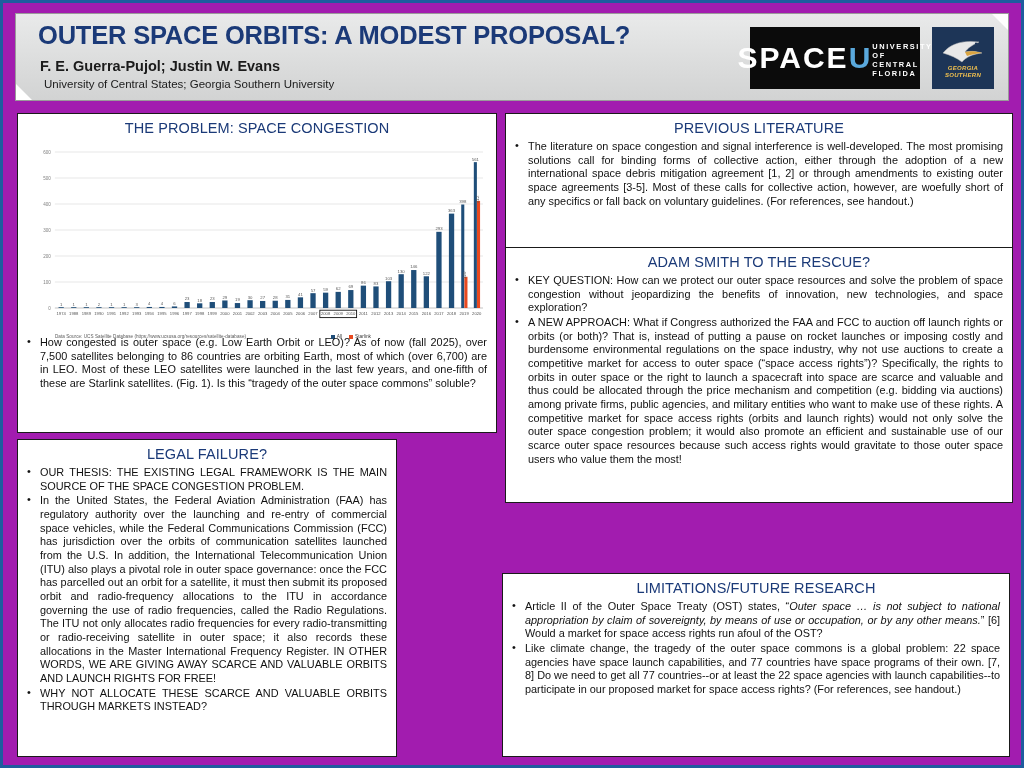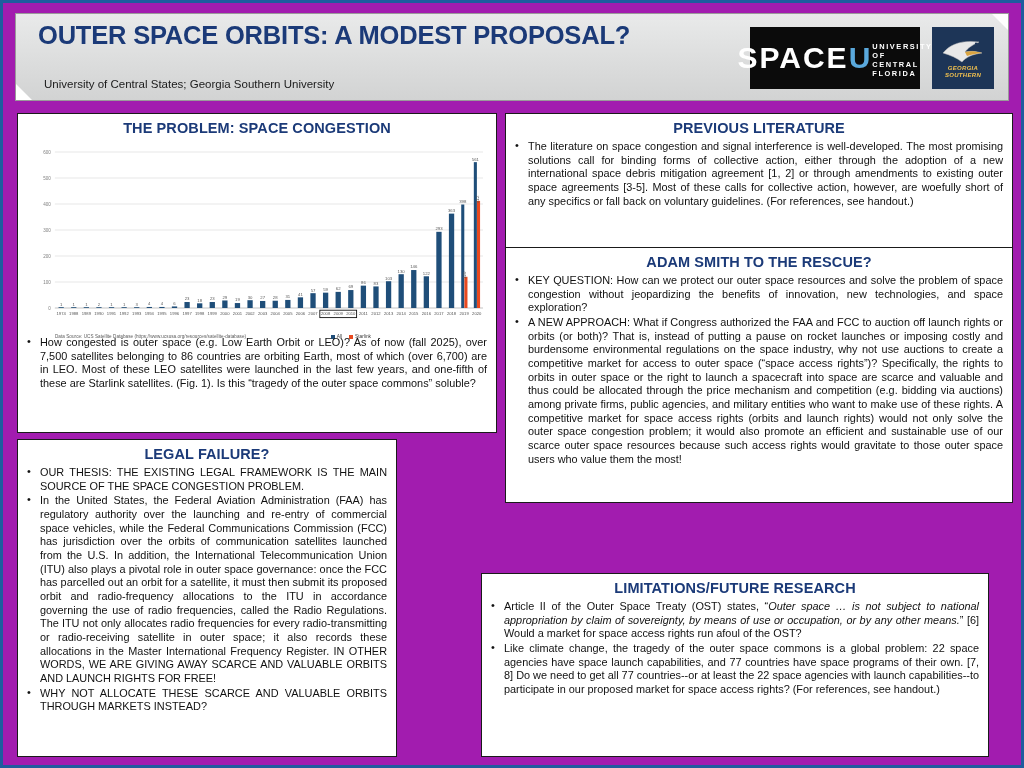--- a/index.html
+++ b/index.html
@@ -90,21 +90,21 @@
   .panel {
     position:absolute;
     background:#ffffff;
     border:1.6px solid #1a1a1a;
     box-sizing:border-box;
     padding:4px 7px 6px 7px;
   }
   .panel-title{
     text-align:center;
     color:#1b3a78;
-    font-weight:700;
+    font-weight:400;
     font-size:14.5px;
     letter-spacing:0.1px;
     margin:2px 0 4px 0;
     font-family:"Liberation Sans", sans-serif;
   }
   ul.bullets{
     margin:0; padding:0 2px 0 13px;
     list-style:none;
   }
   ul.bullets > li{
@@ -122,21 +122,21 @@
     left:-11px; top:-1px;
     font-size:11px;
     color:#111;
   }
   .it{ font-style:italic; }
   
   #panel-problem   { left:14px;  top:110px; width:480px; height:320px; }
   #panel-legal     { left:14px;  top:436px; width:380px; height:318px; }
   #panel-prevlit   { left:502px; top:110px; width:508px; height:160px; }
   #panel-adam      { left:502px; top:244px; width:508px; height:256px; }
-  #panel-limits    { left:478px; top:570px; width:508px; height:184px; }
+  #panel-limits    { left:499px; top:570px; width:508px; height:184px; }
 
   
   .chart-wrap{
     position:relative;
     width:100%; height:196px;
     margin-top:1px;
   }
   .chart-svg{ display:block; width:100%; height:100%; }
   .chart-source{
     position:absolute; left:30px; bottom:-3px;
@@ -156,20 +156,21 @@
 </head>
 <body>
 
 <div id="poster">
 
   <div class="header">
     <div class="hdr-corner"></div>
     <div class="hdr-corner-b"></div>
 
     <div class="poster-title">OUTER SPACE ORBITS: A MODEST PROPOSAL?</div>
+    <div class="poster-authors">F. E. Guerra-Pujol; Justin W. Evans</div>
     <div class="poster-affil">University of Central States; Georgia Southern University</div>
 
     <div class="logo-spaceu">
       <div class="spaceu-word">
         <span>SPACE</span>
           <span class="u">U</span>
       </div>
       <div class="spaceu-sub">UNIVERSITY OF CENTRAL FLORIDA</div>
     </div>
 

